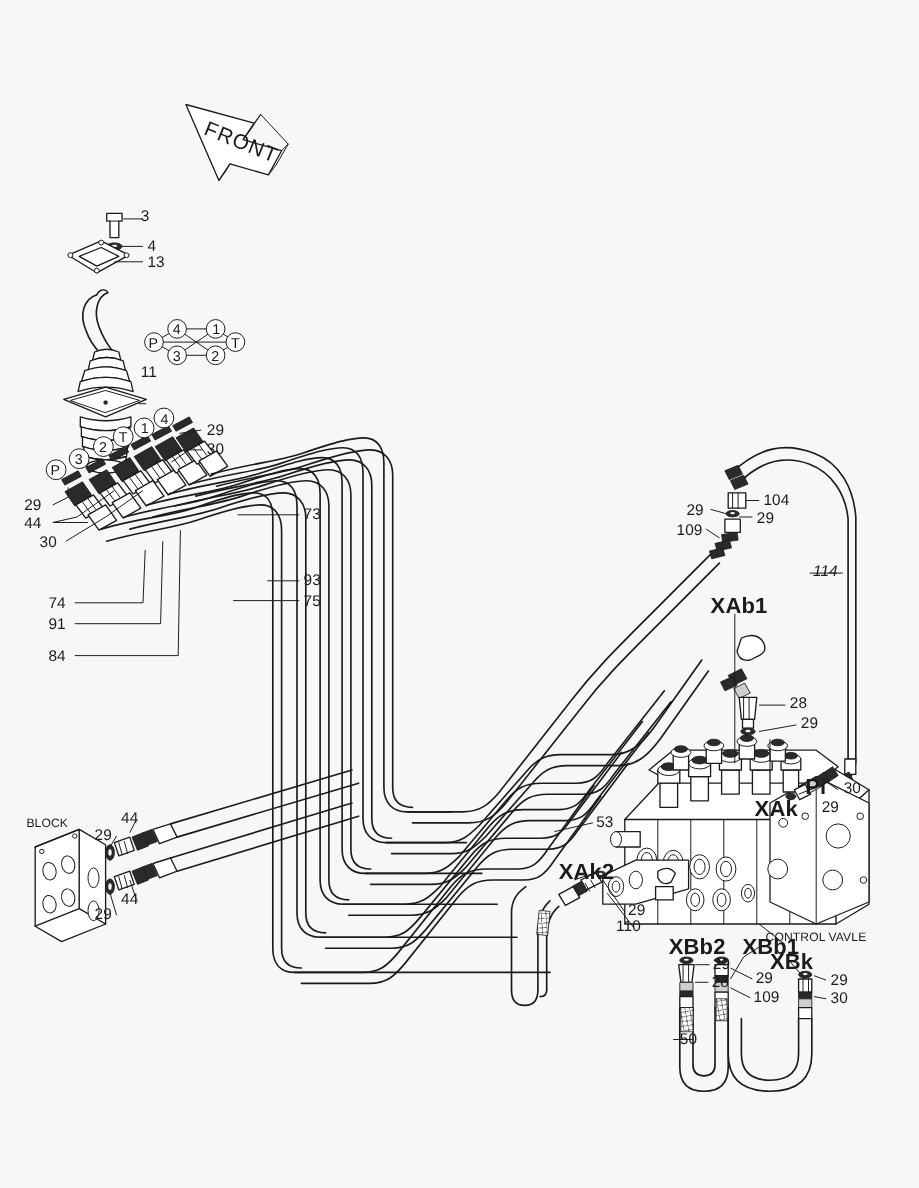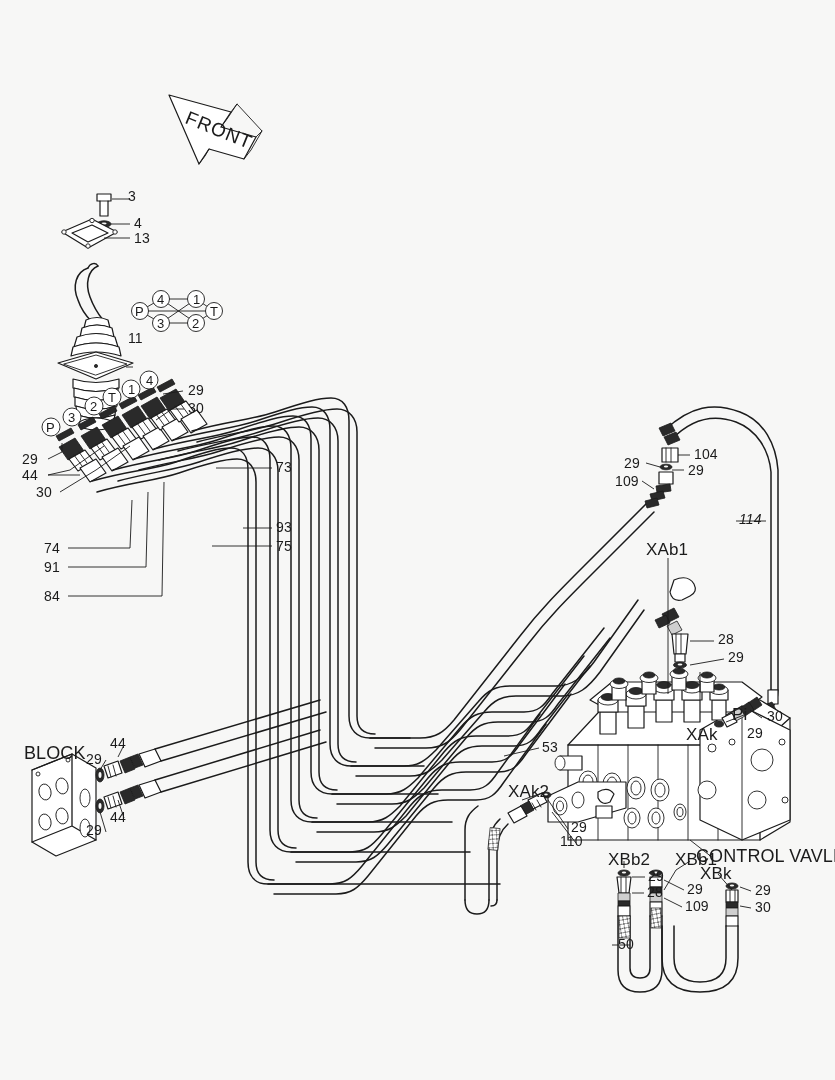--- a/index.html
+++ b/index.html
@@ -23,22 +23,22 @@
   }
   .lbl {
     position: absolute;
     font-family: "Liberation Sans", sans-serif;
     font-size: 14px;
     color: #1b1b1b;
     white-space: nowrap;
     line-height: 1;
     letter-spacing: 0.1px;
   }
-  .lbl.port { font-size: 17px; }
-  .lbl.name { font-size: 18px; }
+  .lbl.port { font-size: 20px; font-weight: bold; }
+  .lbl.name { font-size: 11px; }
 </style>
 </head>
 <body>
 
 <div id="sheet">
 
   <svg id="art" viewBox="0 0 835 1080">
     <defs>
       <style>
         .ln { fill:none; stroke:#1b1b1b; stroke-width:1.3; stroke-linecap:round; stroke-linejoin:round; }

